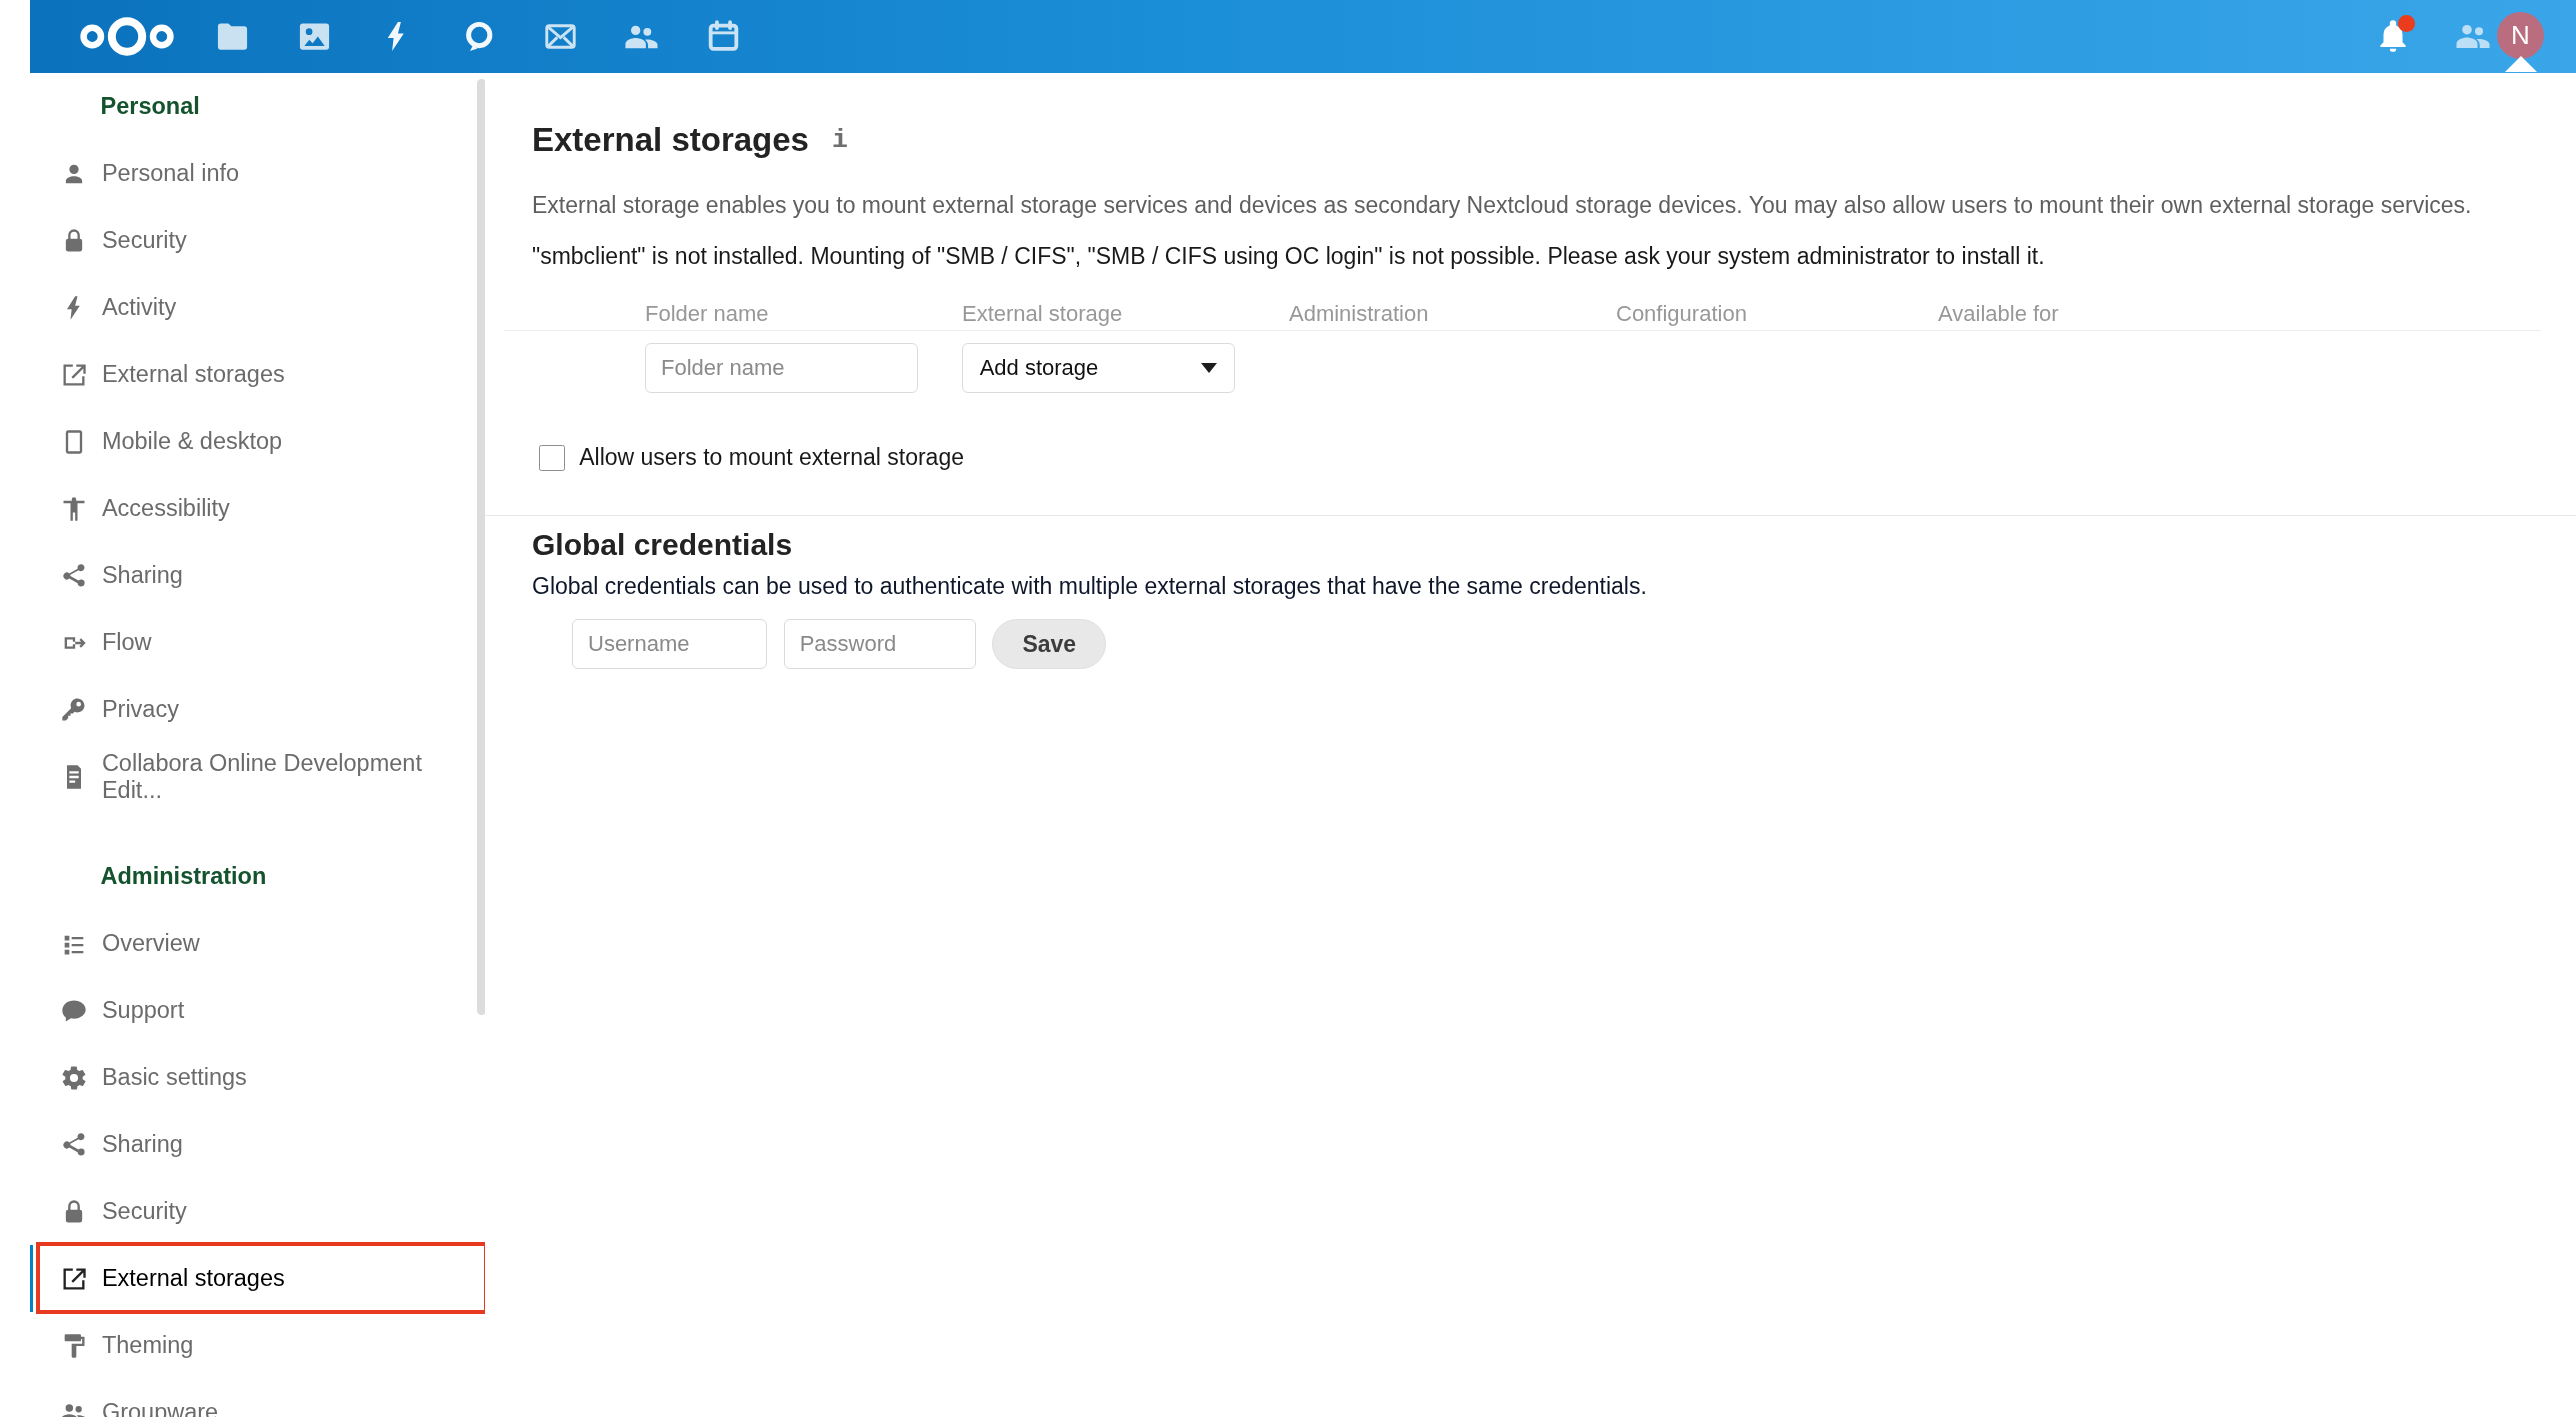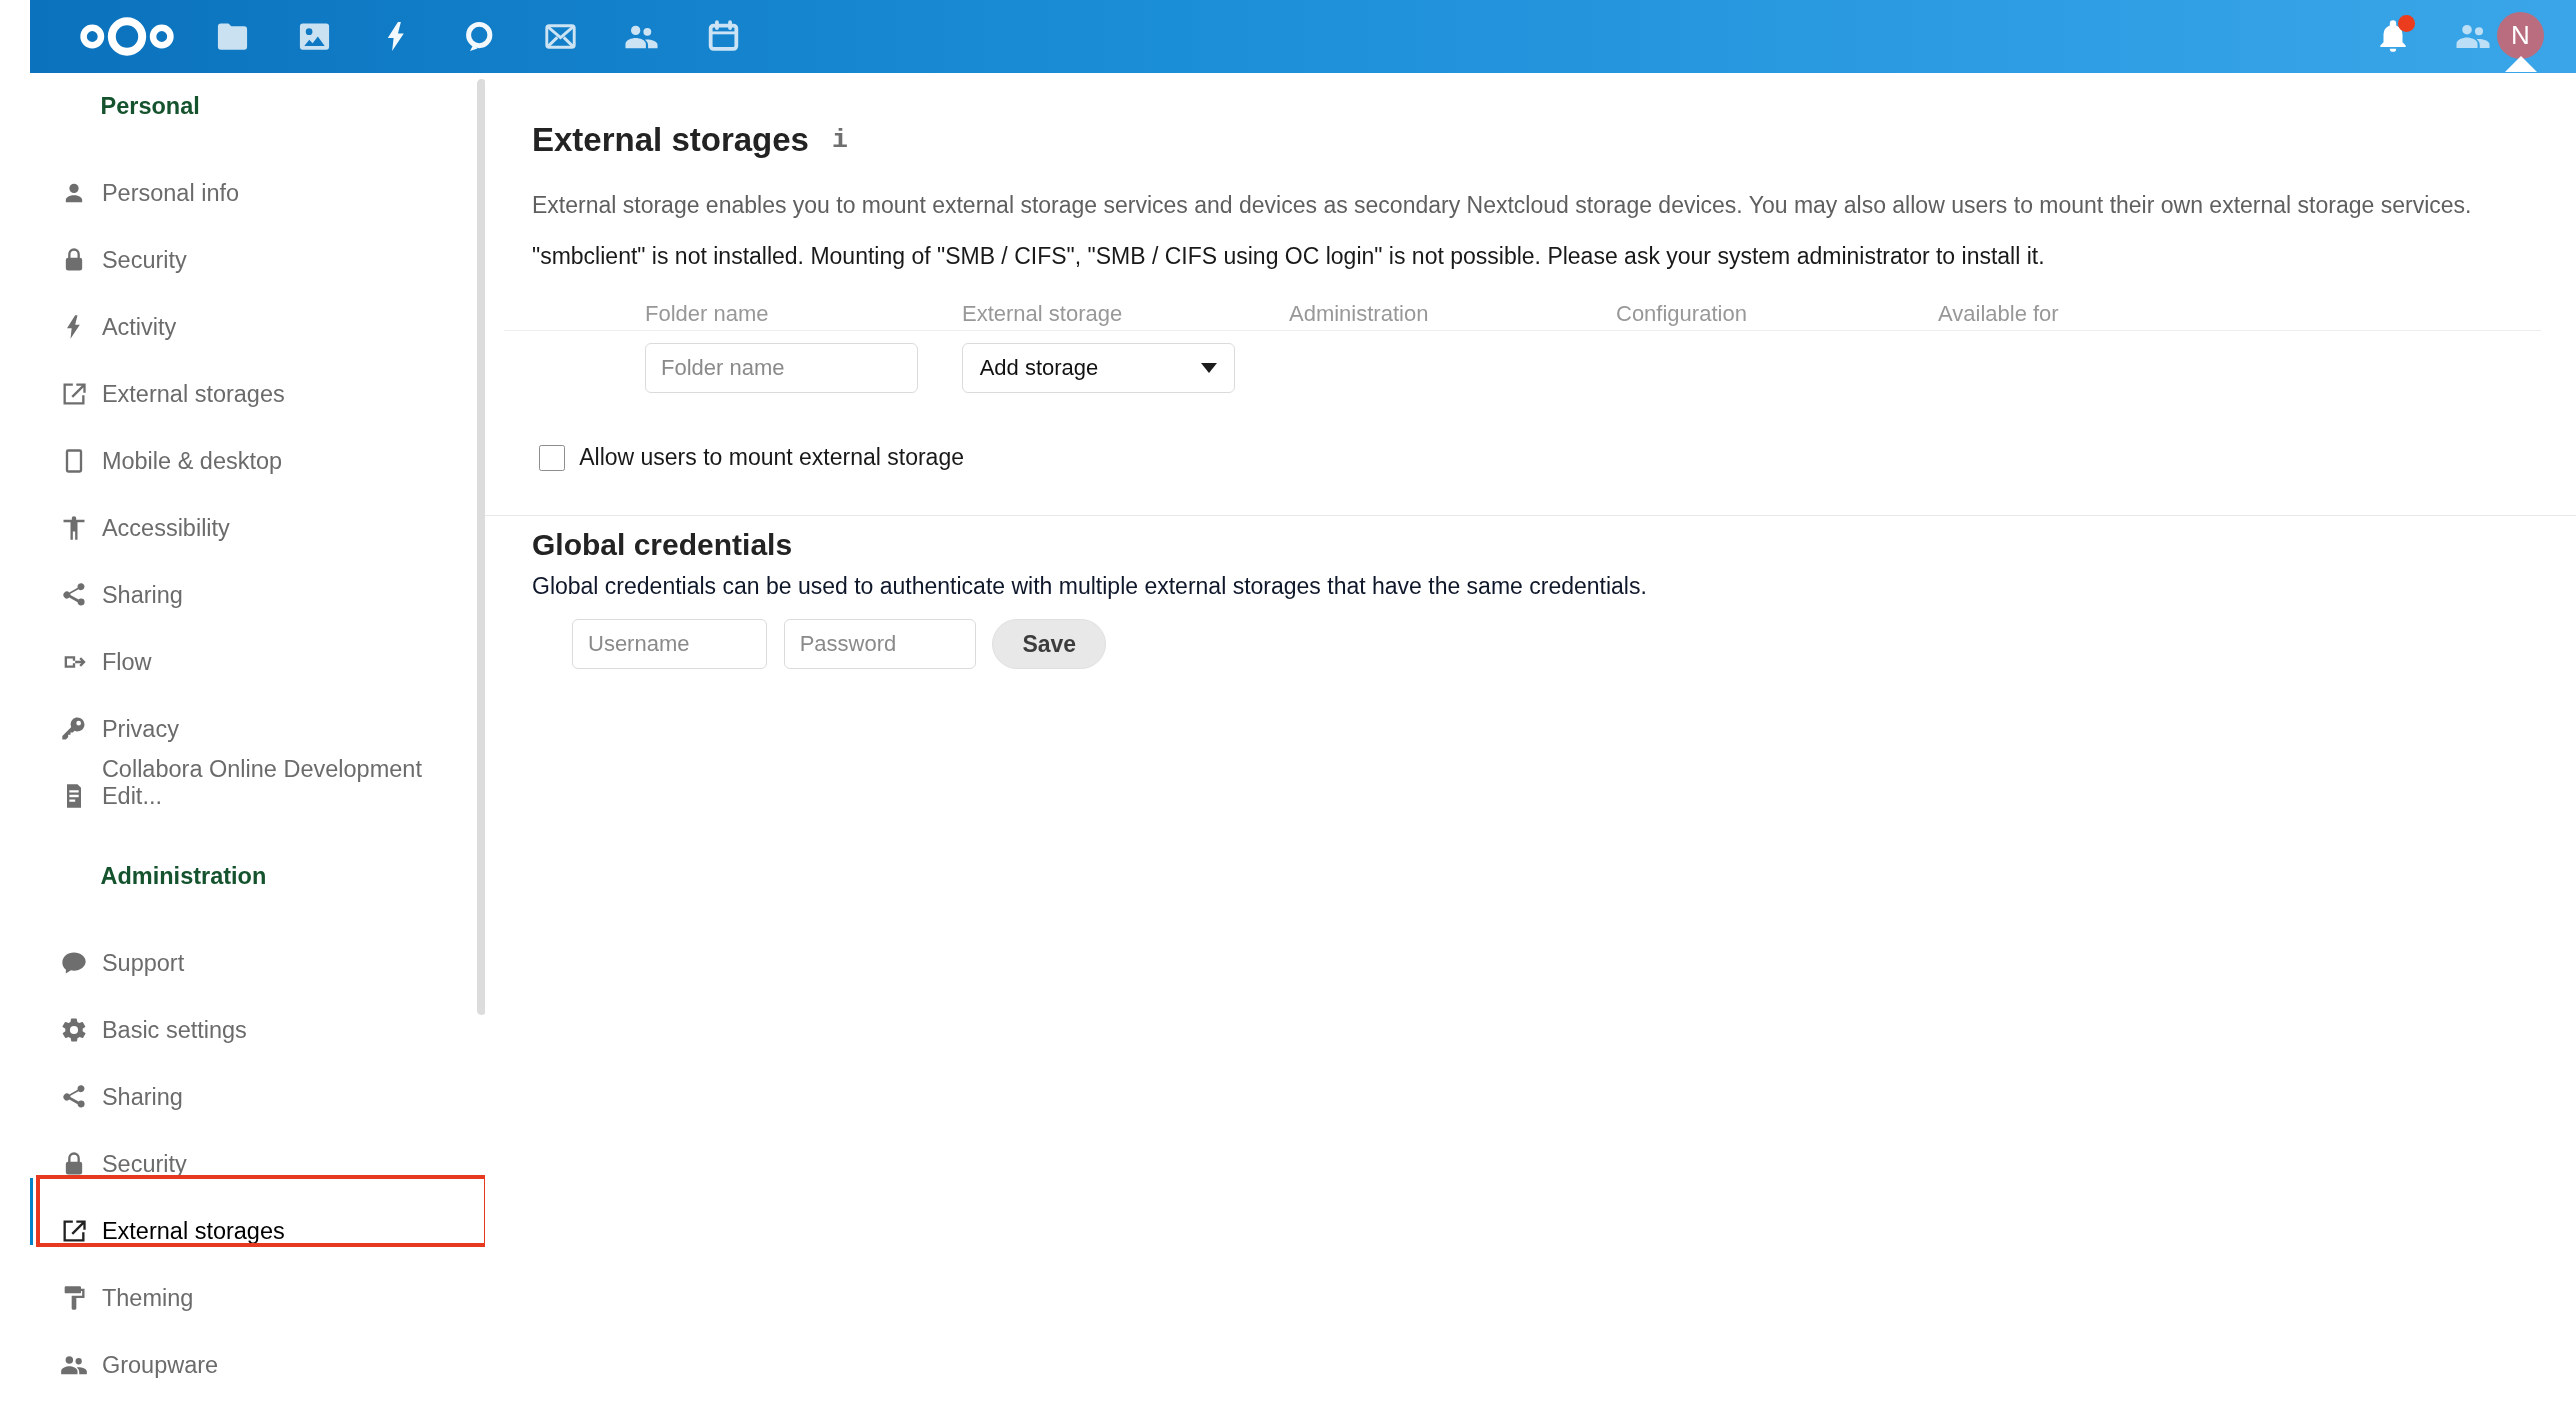--- a/index.html
+++ b/index.html
@@ -23,21 +23,21 @@
   .menu-arrow{position:absolute;top:56px;right:39px;width:0;height:0;z-index:4;
     border-left:16px solid transparent;border-right:16px solid transparent;border-bottom:16.7px solid #fff;}
 
   
   .sidebar{position:absolute;left:29.5px;top:73px;width:455px;bottom:0;background:#fff;
     border-right:1.5px solid #ececec;overflow:hidden;}
   .scroll-thumb{position:absolute;right:-1.5px;top:6px;width:9px;height:936px;background:#dcdcdc;border-radius:5.3px;}
   .side-heading{height:67px;display:flex;align-items:center;padding-left:71px;
     font-size:23.5px;font-weight:bold;color:#14532d;}
   .side-heading.admin{margin-top:33px;}
-  .side-item{position:relative;height:67px;display:flex;align-items:flex-end;gap:14.4px;
+  .side-item{position:relative;height:67px;display:flex;align-items:center;gap:14.4px;
     padding-left:30px;color:#6b6b6b;font-size:23.5px;cursor:pointer;text-decoration:none;}
   .side-item .si{width:28px;height:28px;flex:0 0 28px;color:#6e6e6e;}
   .side-item.active{color:#000;border-left:3px solid #0082c9;padding-left:27px;background:#fff;}
   .side-item.active .si{color:#222;}
   .annotation{position:absolute;left:3px;top:-3px;width:444px;height:64px;
     border:4.5px solid #e6391f;pointer-events:none;z-index:3;}
 
   
   .main{position:absolute;left:485px;top:73px;right:0;bottom:0;background:#fff;
     padding:0 35px 0 47px;font-size:23px;color:#222;}
@@ -181,20 +181,26 @@
       <svg class="si" viewBox="0 0 24 24">
           <path fill="currentColor" fill-rule="evenodd" d="M6 2h9l3 3v17H6zm2 5v2h8V7zm0 4v2h8v-2zm0 4v2h5v-2z"></path>
         </svg>
       <span>Collabora Online Development Edit...</span>
     </a>
 
     <div class="side-heading admin">Administration</div>
 
     <a class="side-item">
       <svg class="si" viewBox="0 0 24 24">
+          <path fill="currentColor" d="M4 5h4v4H4zm6 1h10v2H10zM4 11h4v4H4zm6 1h10v2H10zM4 17h4v4H4zm6 1h10v2H10z"></path>
+        </svg>
+      <span>Overview</span>
+    </a>
+    <a class="side-item">
+      <svg class="si" viewBox="0 0 24 24">
           <path fill="currentColor" d="M12 3c5.5 0 10 3.5 10 7.8s-4.5 7.8-10 7.8a12 12 0 0 1-2.6-.3L5 21v-3.4c-1.9-1.4-3-3.4-3-5.8C2 6.5 6.5 3 12 3z"></path>
         </svg>
       <span>Support</span>
     </a>
     <a class="side-item">
       <svg class="si" viewBox="0 0 24 24">
           <path fill="currentColor" d="M19.4 13a7.5 7.5 0 0 0 0-2l2.1-1.6a.5.5 0 0 0 .1-.7l-2-3.4a.5.5 0 0 0-.6-.2l-2.5 1a7.7 7.7 0 0 0-1.7-1l-.4-2.6a.5.5 0 0 0-.5-.4h-4a.5.5 0 0 0-.5.4l-.4 2.6a7.7 7.7 0 0 0-1.7 1l-2.5-1a.5.5 0 0 0-.6.2l-2 3.4a.5.5 0 0 0 .1.7L4.6 11a7.5 7.5 0 0 0 0 2l-2.1 1.6a.5.5 0 0 0-.1.7l2 3.4c.1.2.4.3.6.2l2.5-1a7.7 7.7 0 0 0 1.7 1l.4 2.6c0 .2.2.4.5.4h4c.2 0 .5-.2.5-.4l.4-2.6a7.7 7.7 0 0 0 1.7-1l2.5 1c.2.1.5 0 .6-.2l2-3.4a.5.5 0 0 0-.1-.7zM12 15.5A3.5 3.5 0 1 1 15.5 12 3.5 3.5 0 0 1 12 15.5z"></path>
         </svg>
       <span>Basic settings</span>
     </a>

